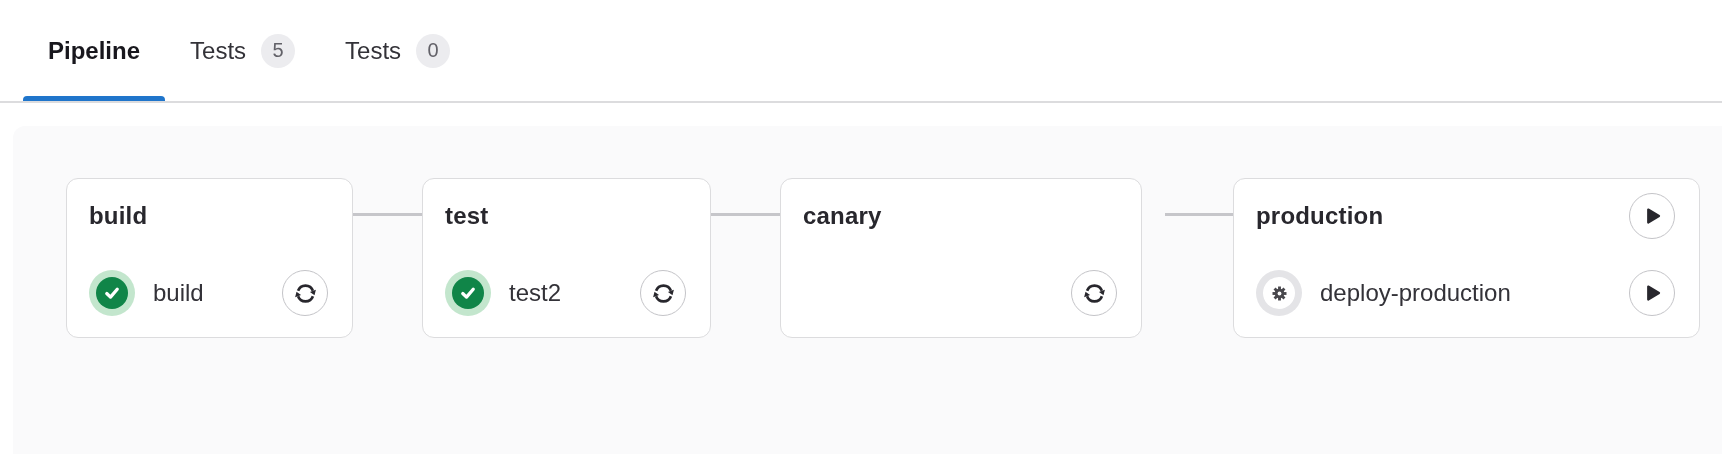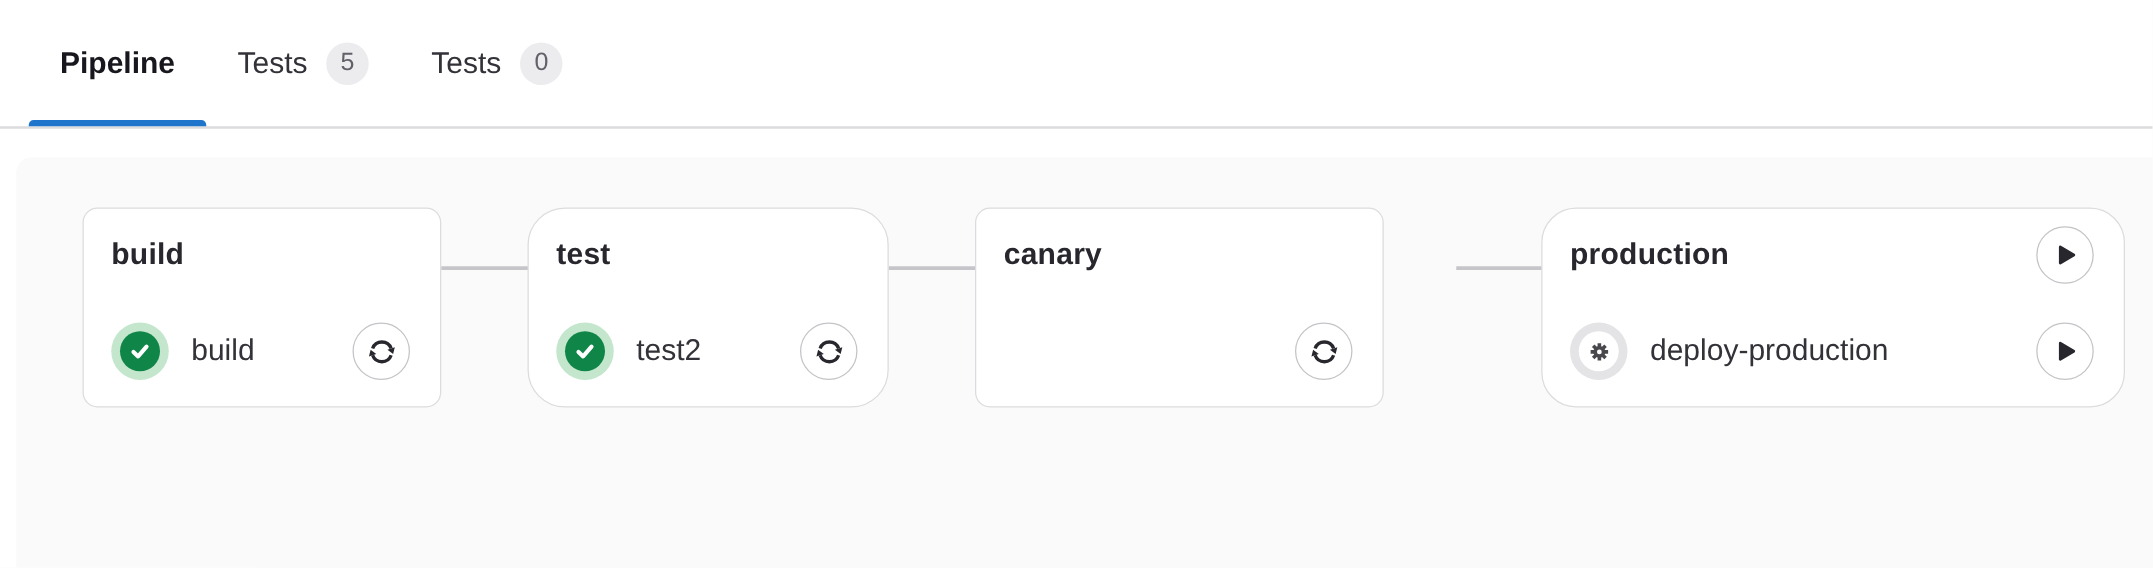--- a/index.html
+++ b/index.html
@@ -35,28 +35,28 @@
     position:absolute; left:13px; top:126px; width:1709px; height:328px;
     background:#fafafb; border-top-left-radius:12px;
   }
   .connector { position:absolute; top:87px; height:3px; background:#c6c6ca; }
   .conn-1 { left:340px; width:70px; }
   .conn-2 { left:698px; width:70px; }
   .conn-3 { left:1152px; width:69px; }
 
   
   .stage {
-    position:absolute; top:40px; box-sizing:border-box;
+    position:absolute; top:52px; box-sizing:border-box;
     background:#ffffff; border:1.5px solid #dcdcde; border-radius:12px;
     padding:15px 24px 21px 22px;
   }
   .stage-build      { left:53px;   width:287px; }
-  .stage-test       { left:409px;  width:289px;border-radius:30px; }
-  .stage-canary     { left:767px;  width:327px;text-align:center; }
-  .stage-production { left:1220px; width:467px;border-radius:28px; }
+  .stage-test       { left:409px;  width:289px; }
+  .stage-canary     { left:767px;  width:362px;text-align:center; }
+  .stage-production { left:1220px; width:467px; }
 
   .stage-header {
     height:44px; margin-bottom:32px;
     display:flex; align-items:center; justify-content:space-between;
   }
   .stage-title { font-size:24px; font-weight:700; color:#28272d; letter-spacing:.2px; }
 
   .job-row { height:46px; display:flex; align-items:center; }
   .job-row + .job-row { margin-top:41px; }
   .job-link { display:flex; align-items:center; gap:18px; cursor:pointer; min-width:0; }

